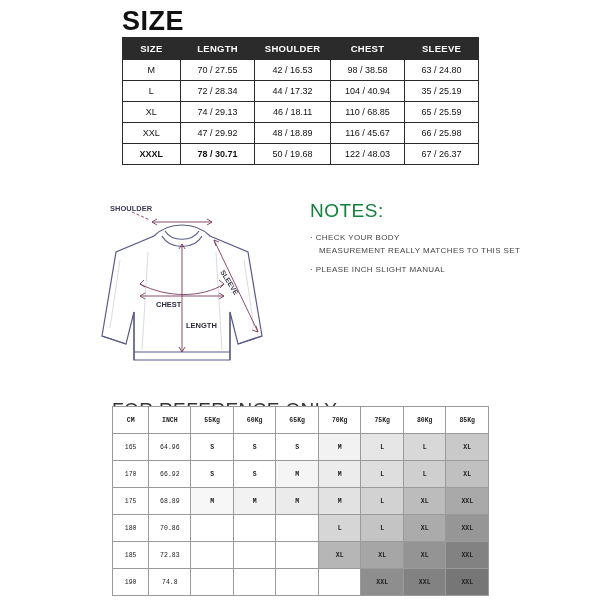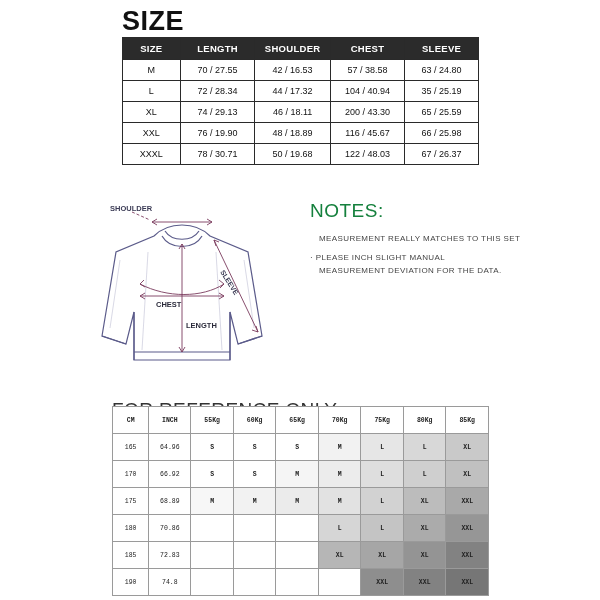--- a/index.html
+++ b/index.html
@@ -37,21 +37,21 @@
     background:#2b2b2b; color:#fff;
     font-size:9.5px; font-weight:bold;
     letter-spacing:0.3px;
     height:21px;
   }
   .size-table .unit td{
     font-size:7.5px; color:#333; height:17px;
   }
   .size-table .sz{ font-size:9px; }
   .size-table tbody tr td:first-child{ font-size:9px; }
-  .size-table tbody tr:last-child td{ font-weight:normal; }
+  .size-table tbody tr:last-child td{ font-weight:bold; }
   .size-table tbody tr:last-child td:nth-child(3),
   .size-table tbody tr:last-child td:nth-child(4),
   .size-table tbody tr:last-child td:nth-child(5){ font-weight:normal; }
 
   
   .c1{ width:58px; } .c2{ width:75px; } .c3{ width:75px; } .c4{ width:75px; } .c5{ width:74px; }
 
   
   .notes-wrap{
     position:absolute; left:310px; top:200px; width:280px;
@@ -109,40 +109,40 @@
       <th class="c3">SHOULDER</th>
       <th class="c4">CHEST</th>
       <th class="c5">SLEEVE</th>
     </tr>
   </thead>
   <tbody>
     <tr>
       <td class="sz">M</td>
       <td>70 / 27.55</td>
       <td>42 / 16.53</td>
-      <td>57 / 38.58</td>
+      <td>98 / 38.58</td>
       <td>63 / 24.80</td>
     </tr>
     <tr>
       <td class="sz">L</td>
       <td>72 / 28.34</td>
       <td>44 / 17.32</td>
       <td>104 / 40.94</td>
       <td>35 / 25.19</td>
     </tr>
     <tr>
       <td class="sz">XL</td>
       <td>74 / 29.13</td>
       <td>46 / 18.11</td>
-      <td>200 / 43.30</td>
+      <td>110 / 68.85</td>
       <td>65 / 25.59</td>
     </tr>
     <tr>
       <td class="sz">XXL</td>
-      <td>76 / 19.90</td>
+      <td>47 / 29.92</td>
       <td>48 / 18.89</td>
       <td>116 / 45.67</td>
       <td>66 / 25.98</td>
     </tr>
     <tr>
       <td class="sz">XXXL</td>
       <td>78 / 30.71</td>
       <td>50 / 19.68</td>
       <td>122 / 48.03</td>
       <td>67 / 26.37</td>
@@ -208,28 +208,30 @@
       <path d="M120 152 L117 147 M120 152 L123 147"></path>
     </g>
     <text x="124" y="128" font-family="Liberation Sans, sans-serif" font-size="7.5" font-weight="bold" fill="#2b2b3b">LENGTH</text>
   </svg>
 </div>
 
 <div class="notes-wrap">
   <div class="notes-title">NOTES:</div>
 
   <div>
+    <div class="note-line">
+      <span>·&nbsp;</span><span>CHECK YOUR BODY</span>
+    </div>
     <div class="note-sub">MEASUREMENT REALLY MATCHES TO THIS SET</div>
   </div>
 
   <div>
     <div class="note-line">
       <span>·&nbsp;</span><span>PLEASE INCH SLIGHT MANUAL</span>
     </div>
-    <div class="note-sub">MEASUREMENT DEVIATION FOR THE DATA.</div>
   </div>
 
 </div>
 
 <div class="ref-title">FOR REFERENCE ONLY</div>
 
 <table class="ref-table">
   <thead>
     <tr>
       <td class="rc0">CM</td>

